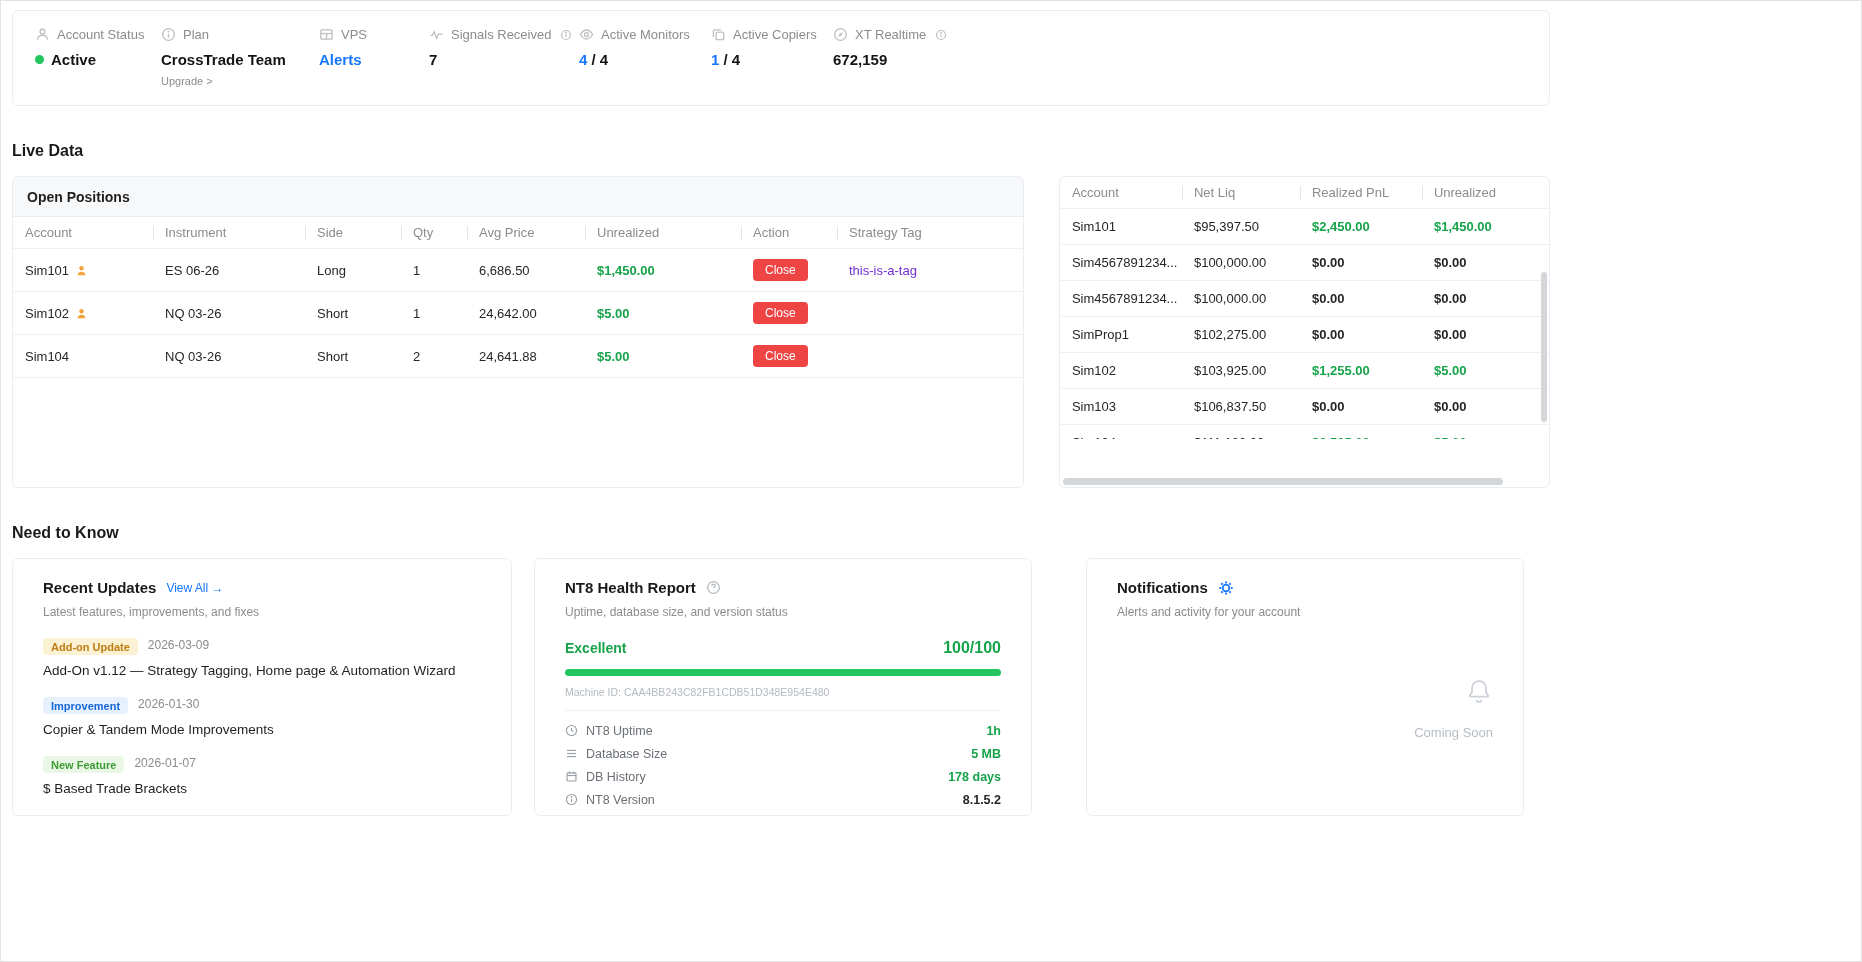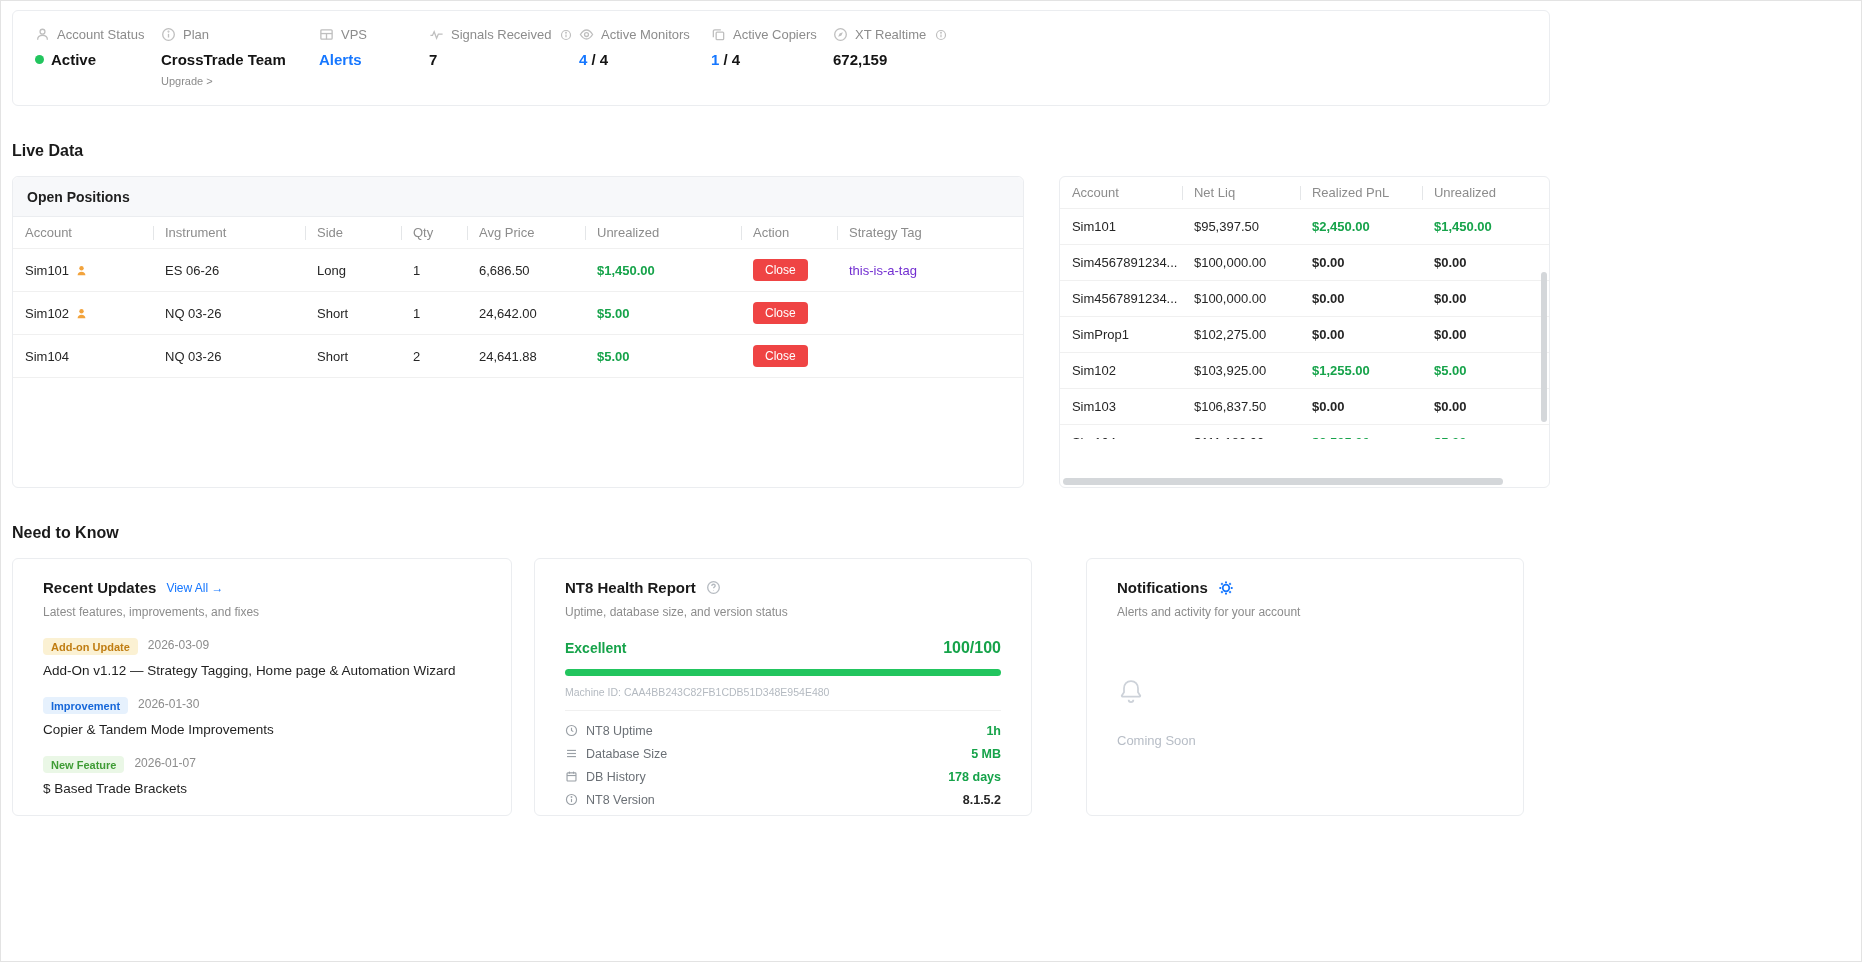--- a/index.html
+++ b/index.html
@@ -101,21 +101,21 @@
   .score-value { font-size:16px; font-weight:700; color:#16a34a; }
   .progress { height:7px; border-radius:4px; background:#22c55e; margin-top:12px; }
   .machine-id { margin-top:10px; font-size:10.5px; color:#b4bac1; }
   .divider { height:1px; background:#f0f0f0; margin:12px 0 8px 0; }
   .h-row { display:flex; justify-content:space-between; align-items:center; padding:4.5px 0; }
   .h-left { display:flex; align-items:center; gap:8px; font-size:12.5px; color:#6b7076; }
   .h-left svg { color:#9aa0a6; }
   .h-val { font-size:12.5px; font-weight:700; color:#16a34a; }
   .h-val.dark { color:#262626; }
 
-  .notif-empty { display:flex; flex-direction:column; align-items:flex-start; gap:28px; margin-top:58px; }
+  .notif-empty { display:flex; flex-direction:column; align-items:flex-end; gap:20px; margin-top:58px; }
   .coming { font-size:13px; color:#b7bdc6; }
   svg { display:block; }
 </style>
 </head>
 <body>
 
 <div class="page">
 
   <div class="panel stats-bar">
 

